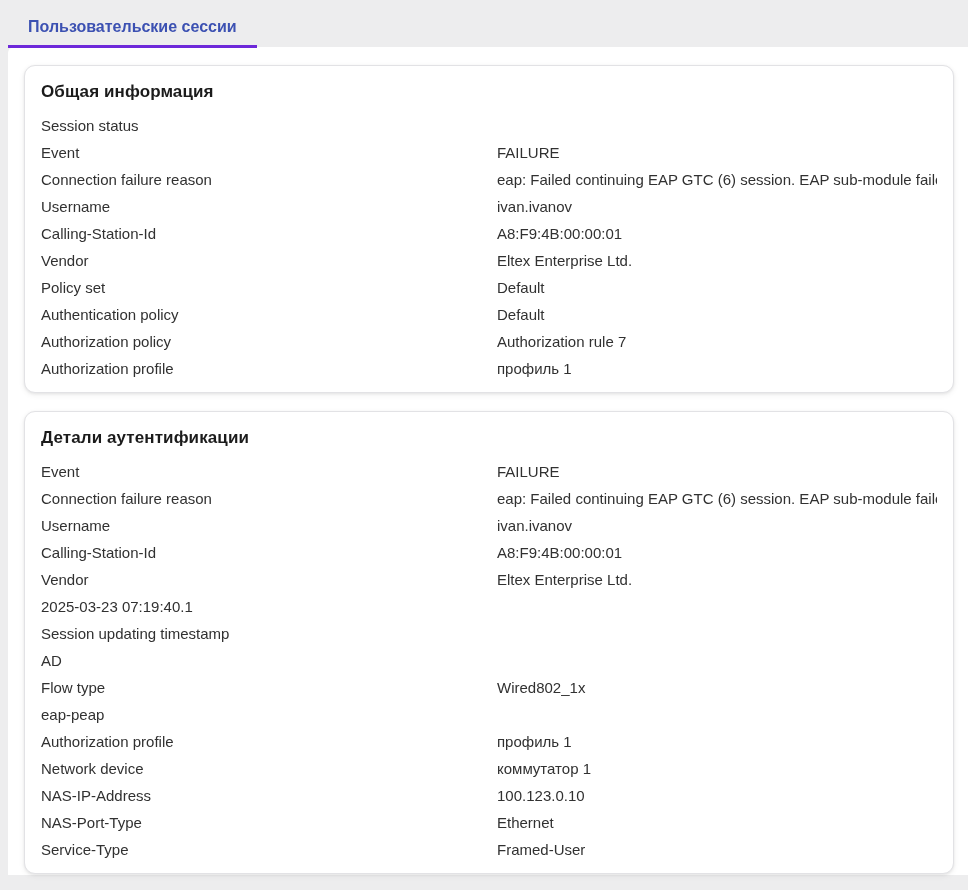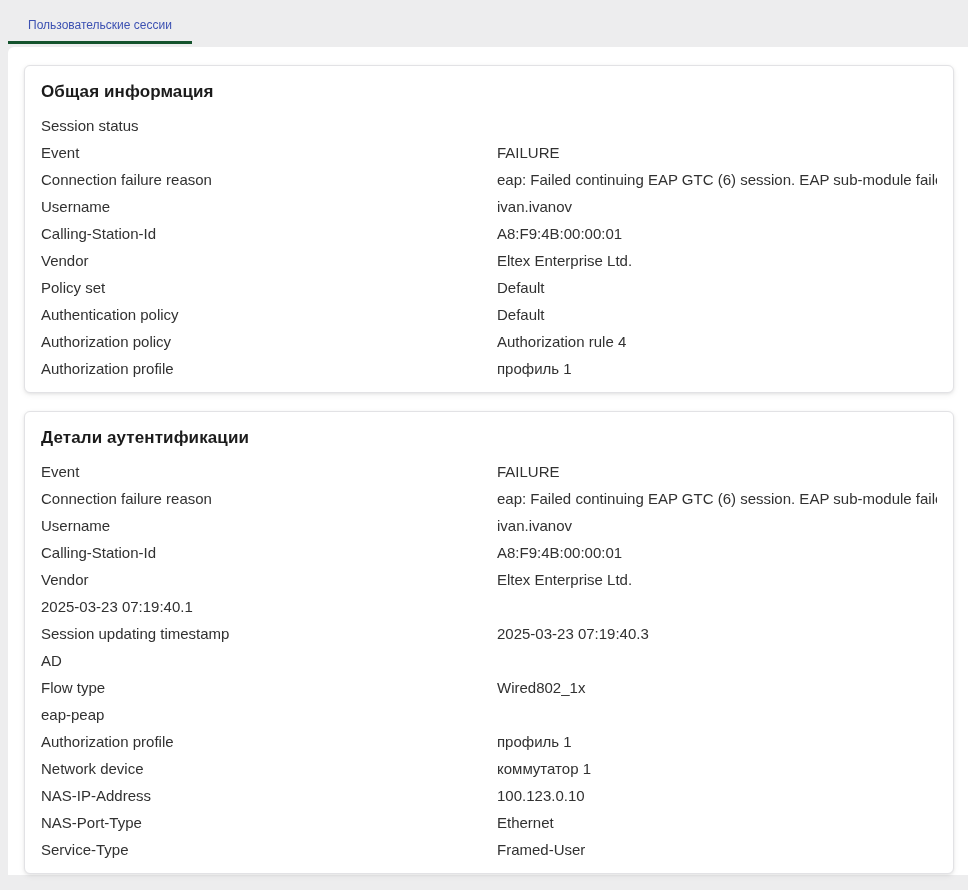--- a/index.html
+++ b/index.html
@@ -10,38 +10,39 @@
     font-family: "Liberation Sans", sans-serif;
     overflow: hidden;
   }
   .tabbar {
     padding: 8px 0 0 8px;
     height: 47px;
   }
   .tab {
     display: inline-block;
     padding: 10px 20px 9px 20px;
-    font-size: 12px;
+    font-size: 16px;
     color: #3c51b2;
-    border-bottom: 3px solid #14532d;
+    border-bottom: 3px solid #6d28d9;
     cursor: pointer;
     white-space: nowrap;
+    font-weight: bold;
   }
   .panel {
     margin-left: 8px;
     width: 960px;
     height: 828px;
     background: #ffffff;
     border-radius: 6px 0 0 0;
     padding: 18px 14px 4px 16px;
   }
   .card {
     background: #ffffff;
     border: 1px solid #e2e2e5;
-    border-radius: 6px;
+    border-radius: 11px;
     box-shadow: 0 1px 3px rgba(0,0,0,0.07), 0 2px 6px rgba(0,0,0,0.06);
     padding: 14px 16px 10px 16px;
     margin-bottom: 18px;
   }
   .card-title {
     font-size: 17px;
     font-weight: 700;
     color: #1b1b1b;
     line-height: 24px;
     margin: 0 0 8px 0;
@@ -105,21 +106,21 @@
     <span class="value">Default</span>
   </div>
 
   <div class="row">
     <span class="label">Authentication policy</span>
     <span class="value">Default</span>
   </div>
 
   <div class="row">
     <span class="label">Authorization policy</span>
-    <span class="value">Authorization rule 4</span>
+    <span class="value">Authorization rule 7</span>
   </div>
 
   <div class="row">
     <span class="label">Authorization profile</span>
     <span class="value">профиль 1</span>
   </div>
 </div>
   </section>
 
   <section class="card">
@@ -149,21 +150,20 @@
     <span class="label">Vendor</span>
     <span class="value">Eltex Enterprise Ltd.</span>
   </div>
 
   <div class="row">
     <span class="value">2025-03-23 07:19:40.1</span>
   </div>
 
   <div class="row">
     <span class="label">Session updating timestamp</span>
-    <span class="value">2025-03-23 07:19:40.3</span>
   </div>
 
   <div class="row">
     <span class="value">AD</span>
   </div>
 
   <div class="row">
     <span class="label">Flow type</span>
     <span class="value">Wired802_1x</span>
   </div>

